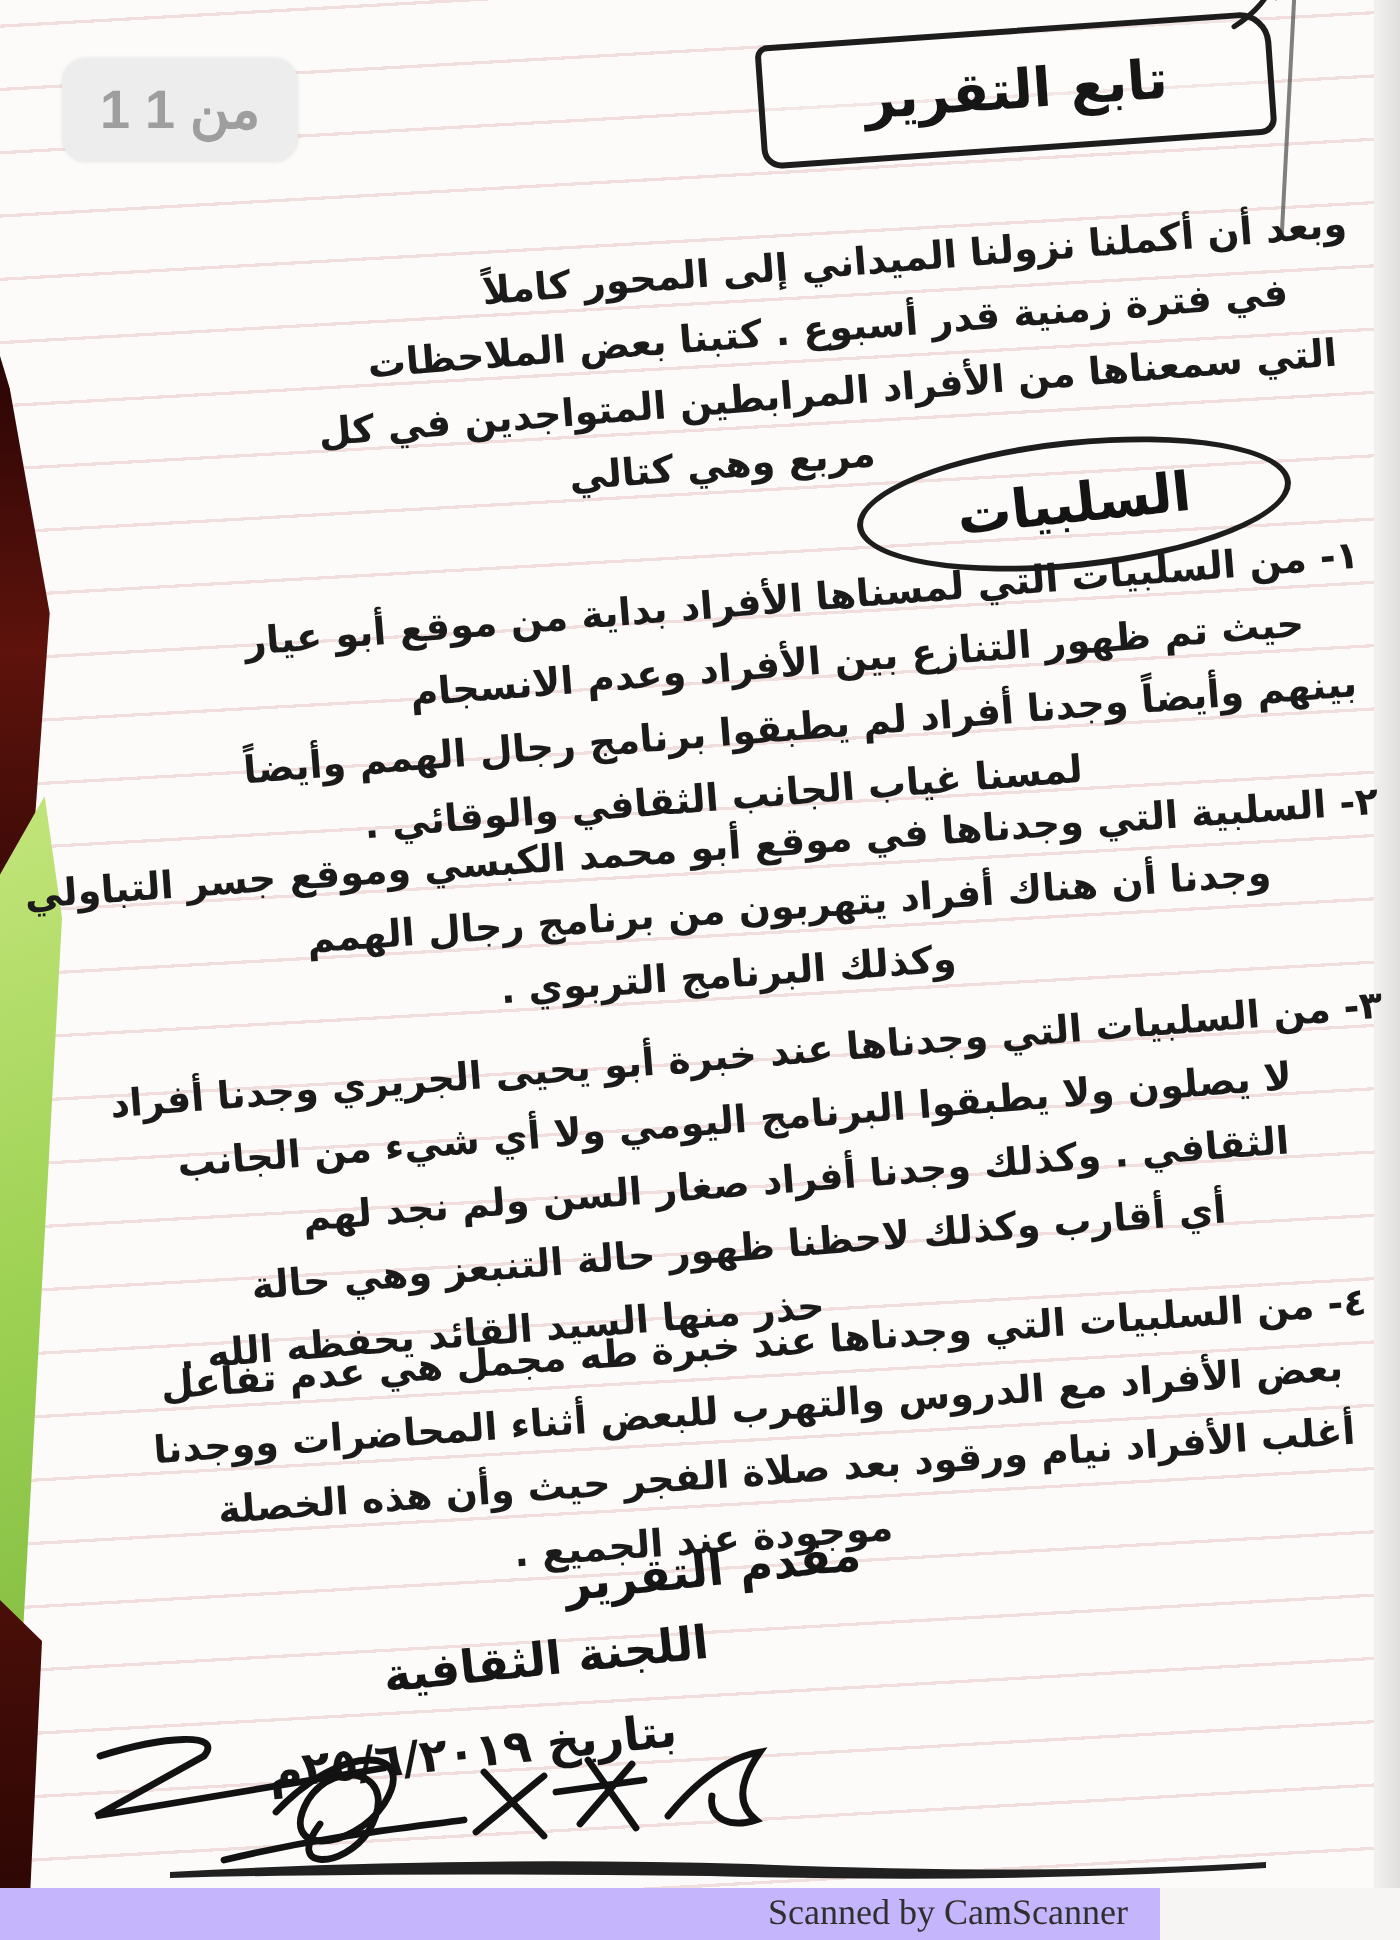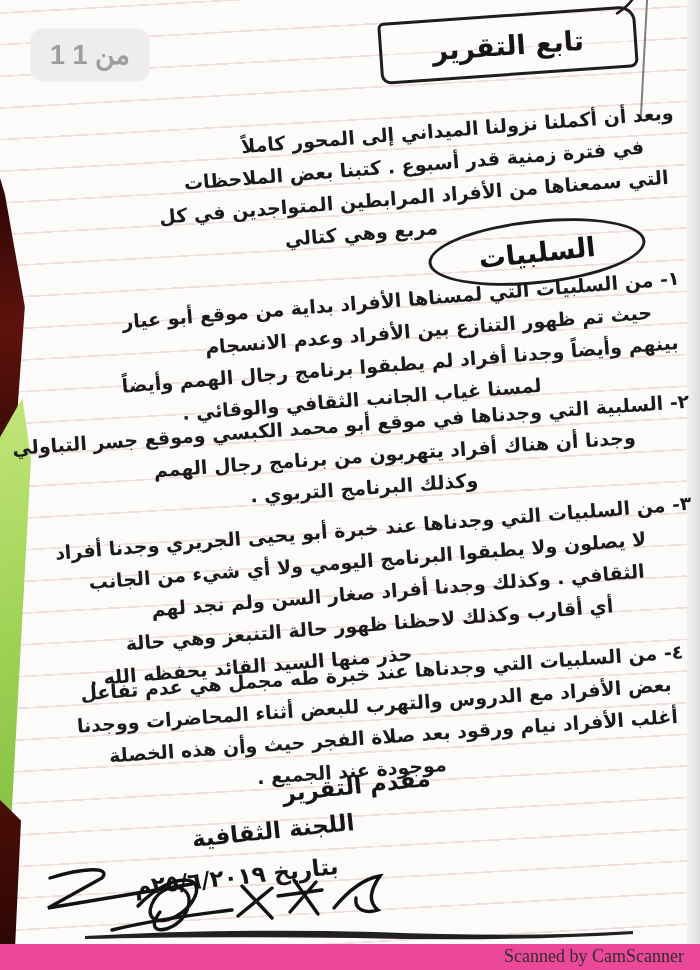--- a/index.html
+++ b/index.html
@@ -65,21 +65,21 @@
     transform:rotate(-6deg);
     display:flex;align-items:center;justify-content:center;
   }
   .heading-circle span{font-weight:700;font-size:27px;color:#141414;direction:rtl;}
   
   .signoff{position:absolute;right:0;top:756px;width:700px;direction:rtl;color:#161616;}
   .signoff .sl{white-space:nowrap;text-align:right;font-weight:700;font-size:23px;
     height:44px;line-height:44px;transform:rotate(-6deg);transform-origin:top right;}
   .signature{position:absolute;left:42px;top:864px;}
   
-  .footerbar{position:absolute;left:0;top:944px;width:700px;height:26px;background:#ec4899;text-decoration:underline;}
+  .footerbar{position:absolute;left:0;top:944px;width:580px;height:26px;background:#c4b5fd;text-decoration:underline;}
   .footerbar span{
     position:absolute;right:16px;top:2px;
     font-family:"Liberation Serif",serif;font-size:18px;color:#2f2f2f;
   }
 </style>
 </head>
 <body>
 
 <div class="page">
 

